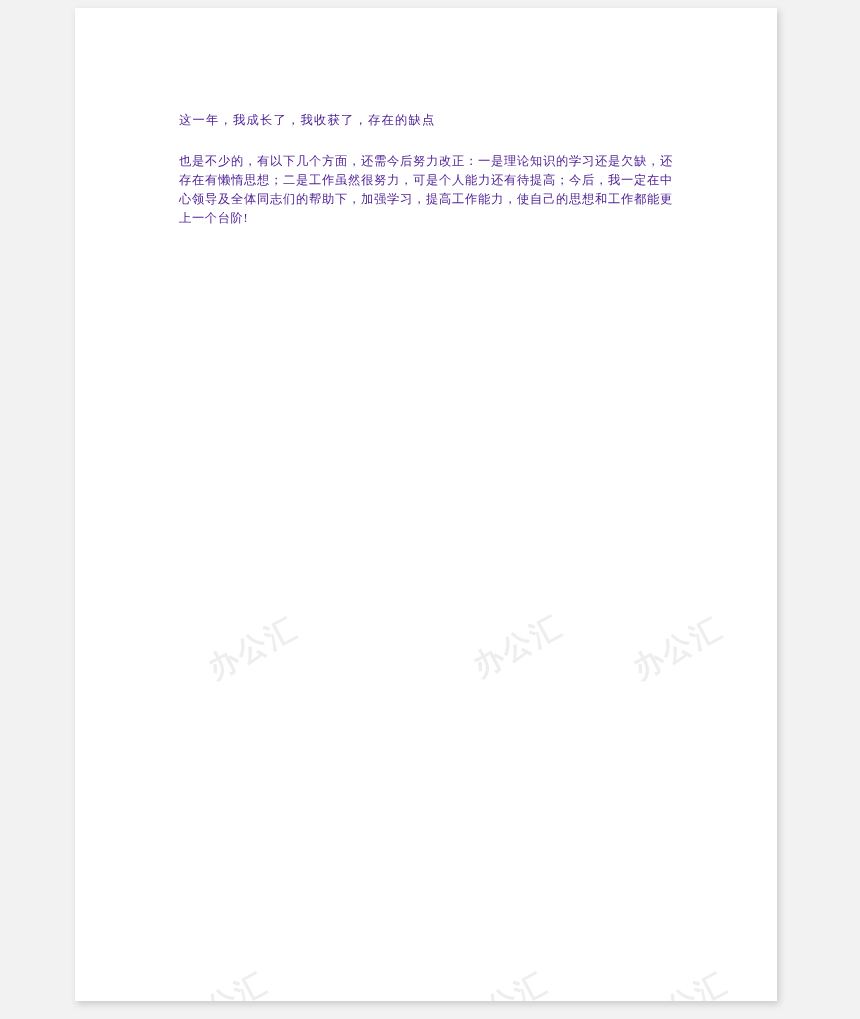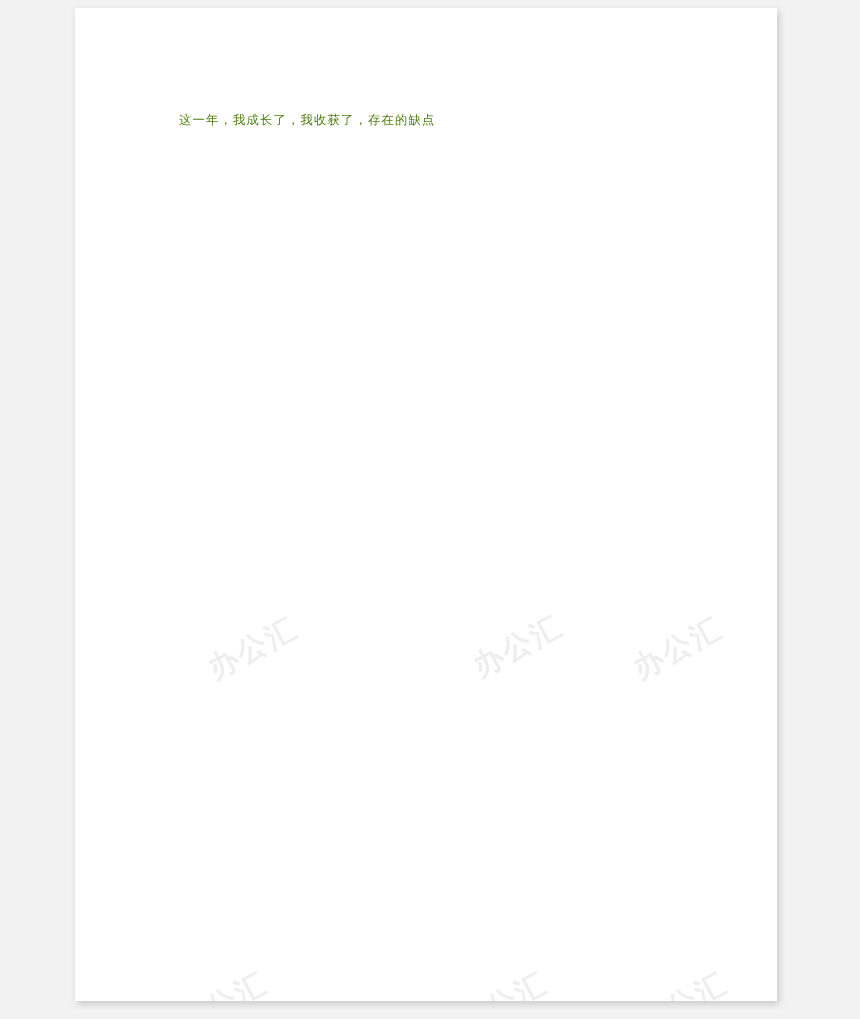--- a/index.html
+++ b/index.html
@@ -31,21 +31,21 @@
   .doc-body {
     position: absolute;
     left: 104px;
     top: 103px;
     width: 494px;
   }
   .para {
     font-family: "Liberation Serif", serif;
     font-size: 12.3px;
     line-height: 19px;
-    color: #4d7c0f;
+    color: #4c1d95;
     letter-spacing: 0.6px;
     text-align: justify;
     margin: 0;
   }
   .para.first {
     margin-bottom: 22px;
     letter-spacing: 1.2px;
   }
   .watermark {
     position: absolute;
@@ -66,20 +66,21 @@
   .wm6 { left: 560px; top: 975px; }
 </style>
 </head>
 <body>
 
 <div class="viewport">
   <div class="page">
 
     <div class="doc-body">
       <p class="para first">这一年，我成长了，我收获了，存在的缺点</p>
+      <p class="para">也是不少的，有以下几个方面，还需今后努力改正：一是理论知识的学习还是欠缺，还存在有懒惰思想；二是工作虽然很努力，可是个人能力还有待提高；今后，我一定在中心领导及全体同志们的帮助下，加强学习，提高工作能力，使自己的思想和工作都能更上一个台阶!</p>
     </div>
 
     <div class="watermark wm1">办公汇</div>
     <div class="watermark wm2">办公汇</div>
     <div class="watermark wm3">办公汇</div>
     <div class="watermark wm4">办公汇</div>
     <div class="watermark wm5">办公汇</div>
     <div class="watermark wm6">办公汇</div>
 
   </div>

